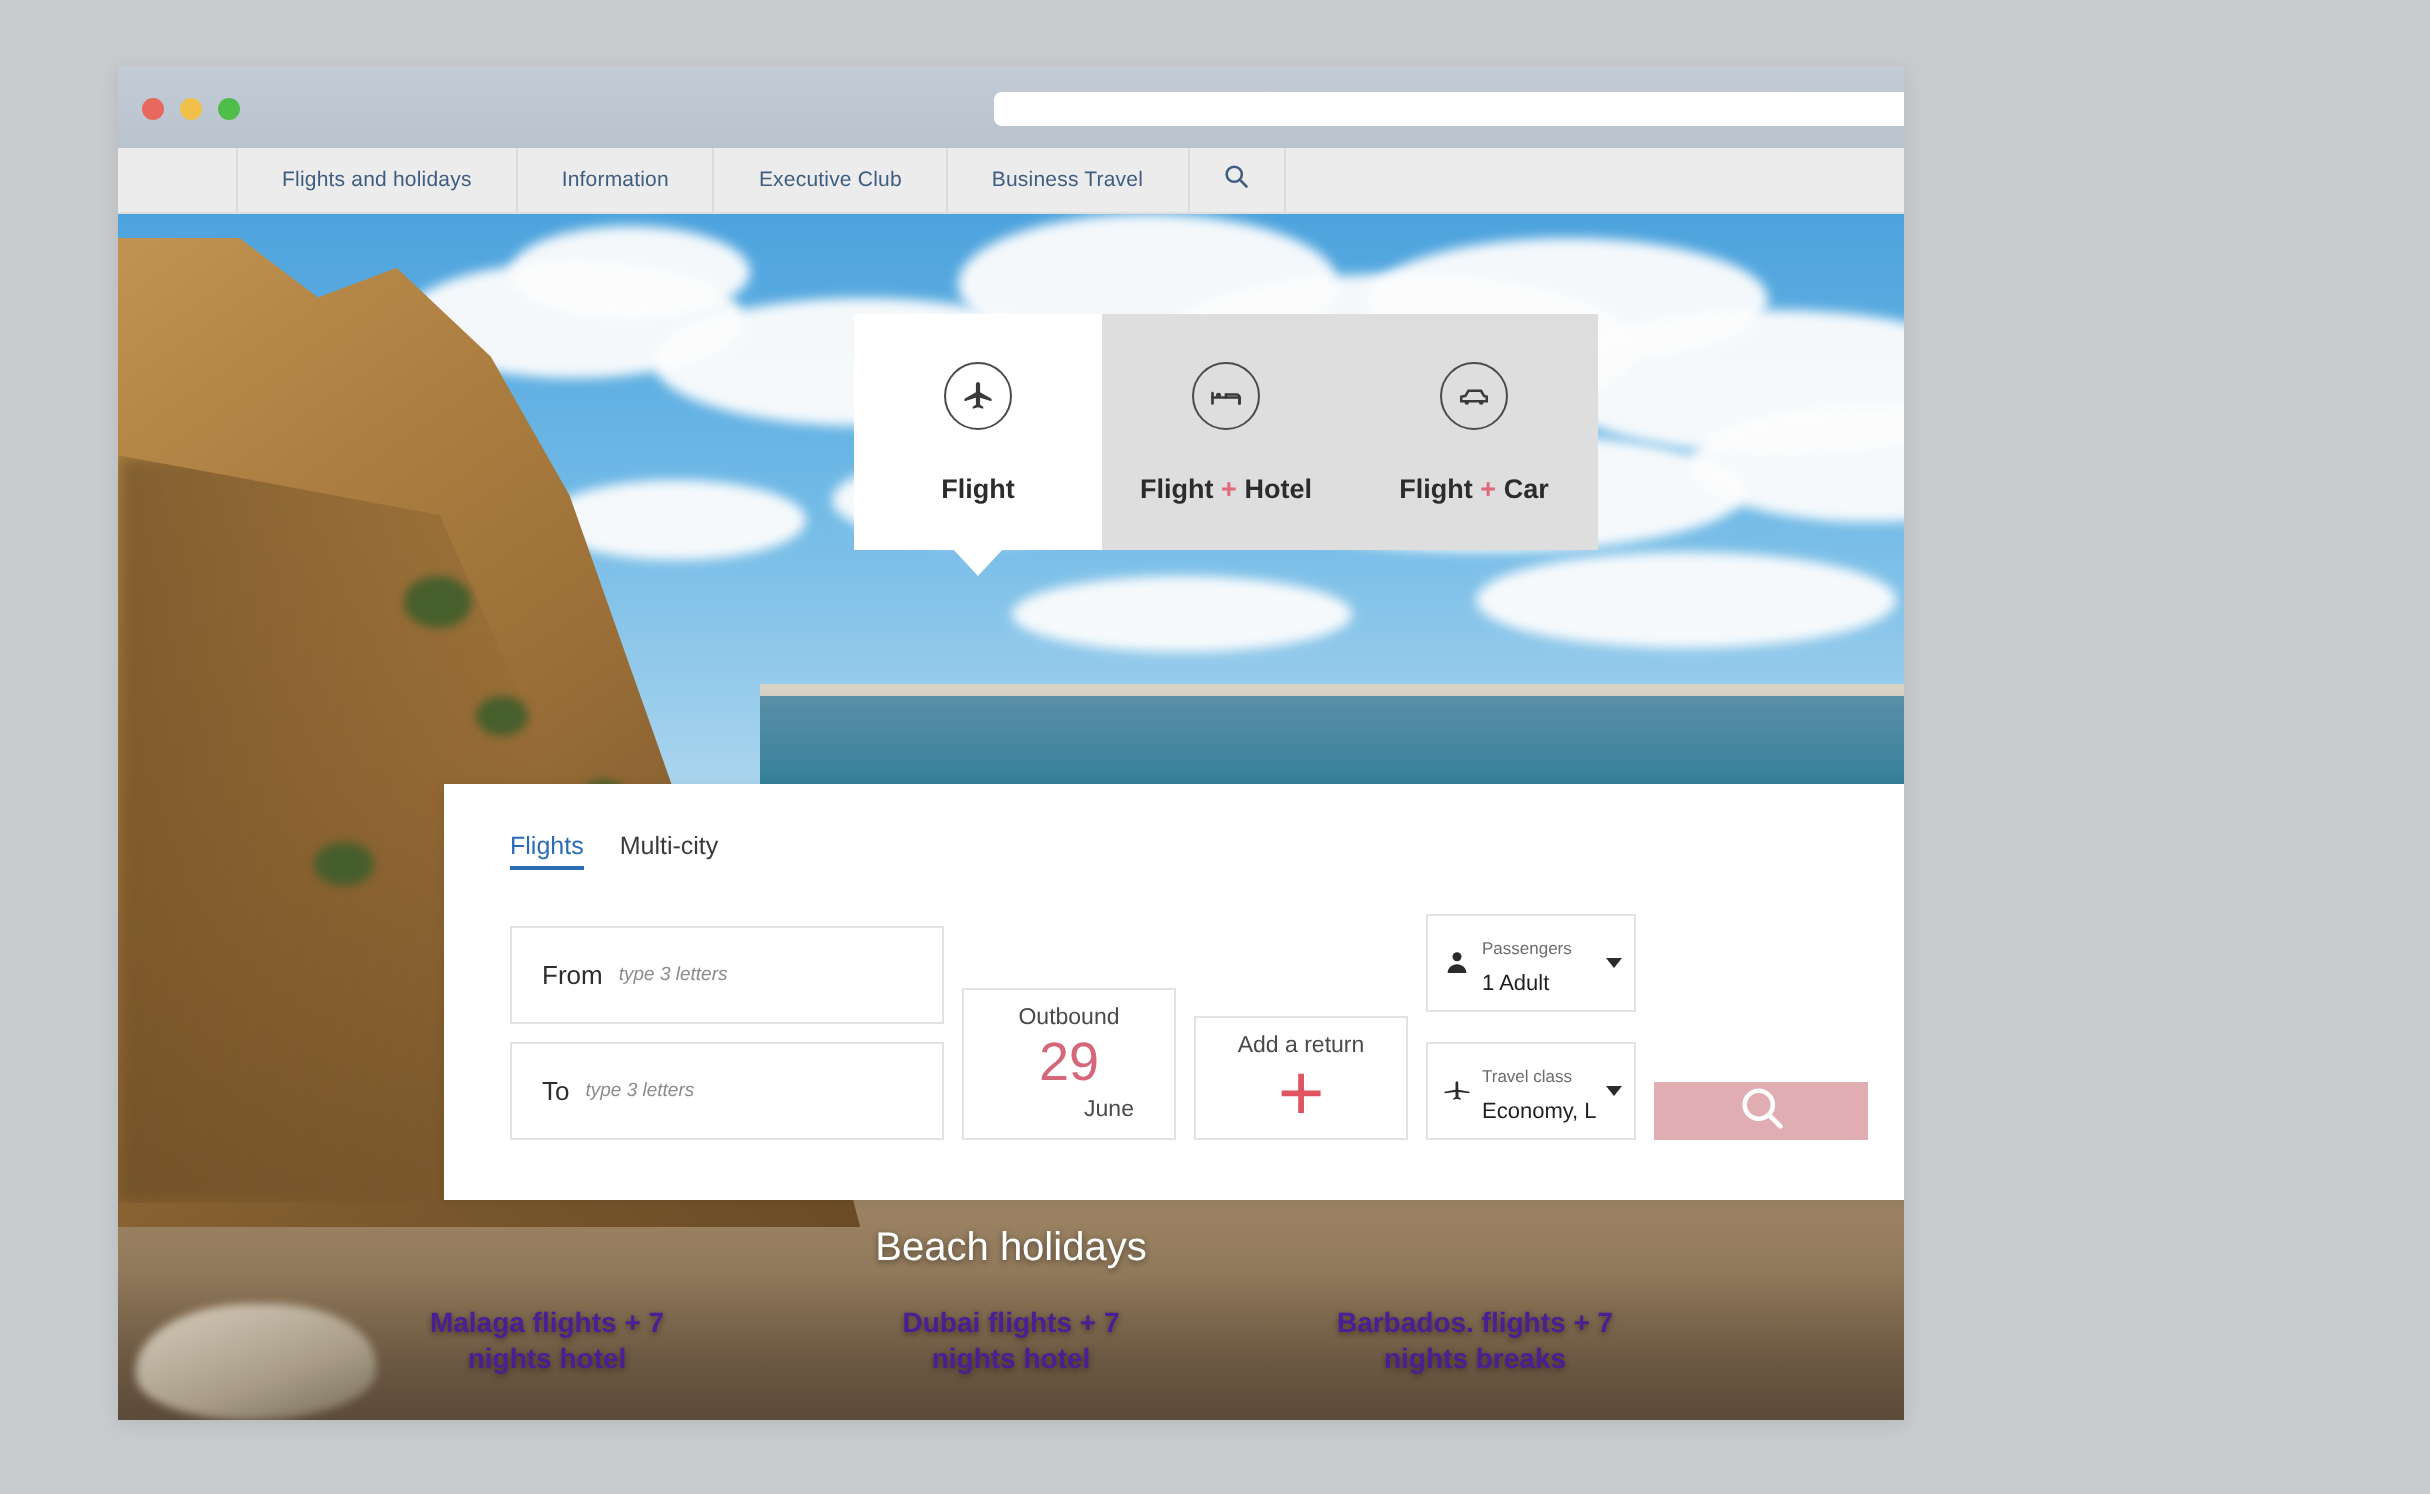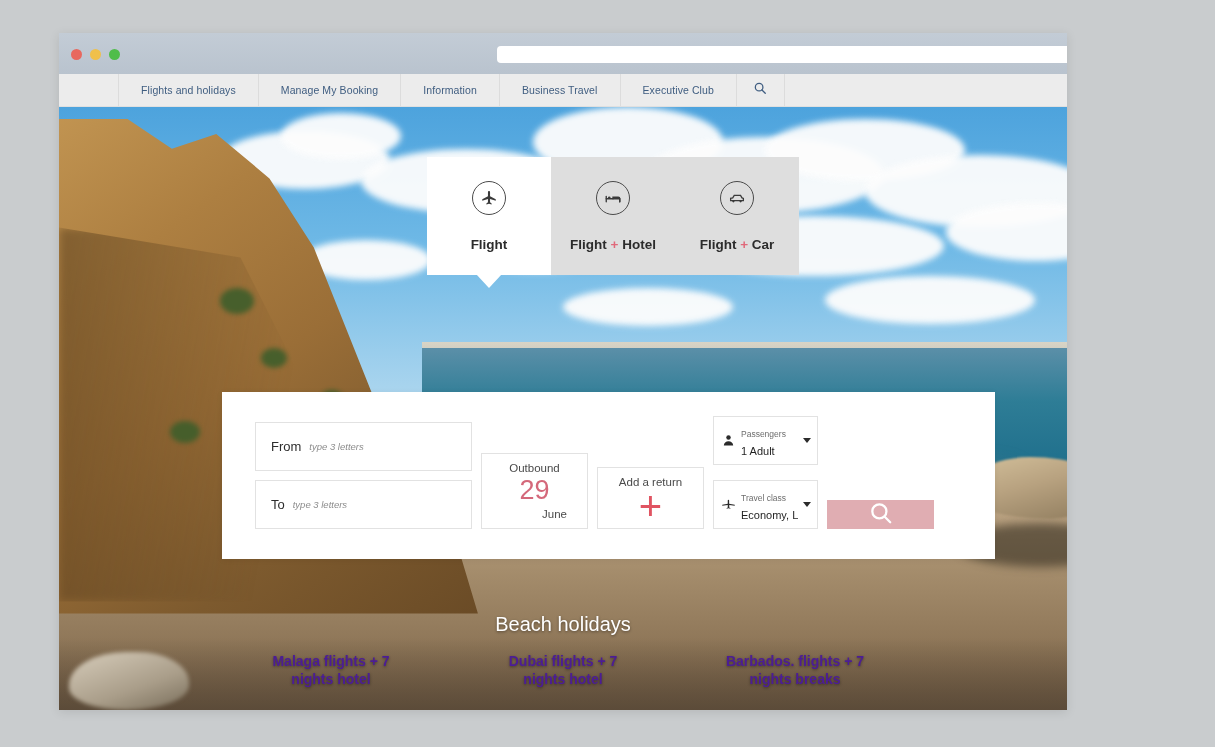--- a/index.html
+++ b/index.html
@@ -17,21 +17,21 @@
     width: 1215px;
     height: 747px;
     background: #c9ccce;
   }
 
   
   .browser {
     position: absolute;
     left: 59px;
     top: 33px;
-    width: 1008px;
+    width: 893px;
     height: 677px;
     background: #ffffff;
     overflow: hidden;
     box-shadow: 0 2px 10px rgba(0,0,0,0.10);
   }
 
   .browser-chrome {
     position: relative;
     height: 41px;
     background: #bcc6d1;
@@ -444,30 +444,27 @@
         <span class="dot green"></span>
       </div>
       <div class="urlbar"></div>
     </div>
 
     <div class="sitenav">
       <div class="nav-item">
         <span>Flights and holidays</span>
       </div>
       <div class="nav-item">
-        <span>Manage My Booking</span>
+        <span>Information</span>
       </div>
       <div class="nav-item">
-        <span>Information</span>
+        <span>Executive Club</span>
       </div>
       <div class="nav-item">
         <span>Business Travel</span>
-      </div>
-      <div class="nav-item">
-        <span>Executive Club</span>
       </div>
       <div class="nav-search">
         <span>
           <svg viewBox="0 0 24 24" fill="none" stroke="#3f5d80" stroke-width="2.2" stroke-linecap="round">
             <circle cx="10.5" cy="10.5" r="6.5"></circle>
             <line x1="15.4" y1="15.4" x2="21" y2="21"></line>
           </svg>
         </span>
       </div>
     </div>
@@ -553,20 +550,24 @@
             <span>Flight</span>
             <span class="plus-accent">+</span>
             <span>Car</span>
           </span>
         </div>
 
       </div>
 
       <div class="booking">
 
+        <div class="booking-tabs">
+          <span class="btab active">Flights</span>
+          <span class="btab">Multi-city</span>
+        </div>
 
         <div class="booking-row">
 
           <div class="col-places">
             <div class="field-box">
               <span class="field-label">From</span>
               <span class="field-ph">type 3 letters</span>
             </div>
             <div class="field-box">
               <span class="field-label">To</span>

